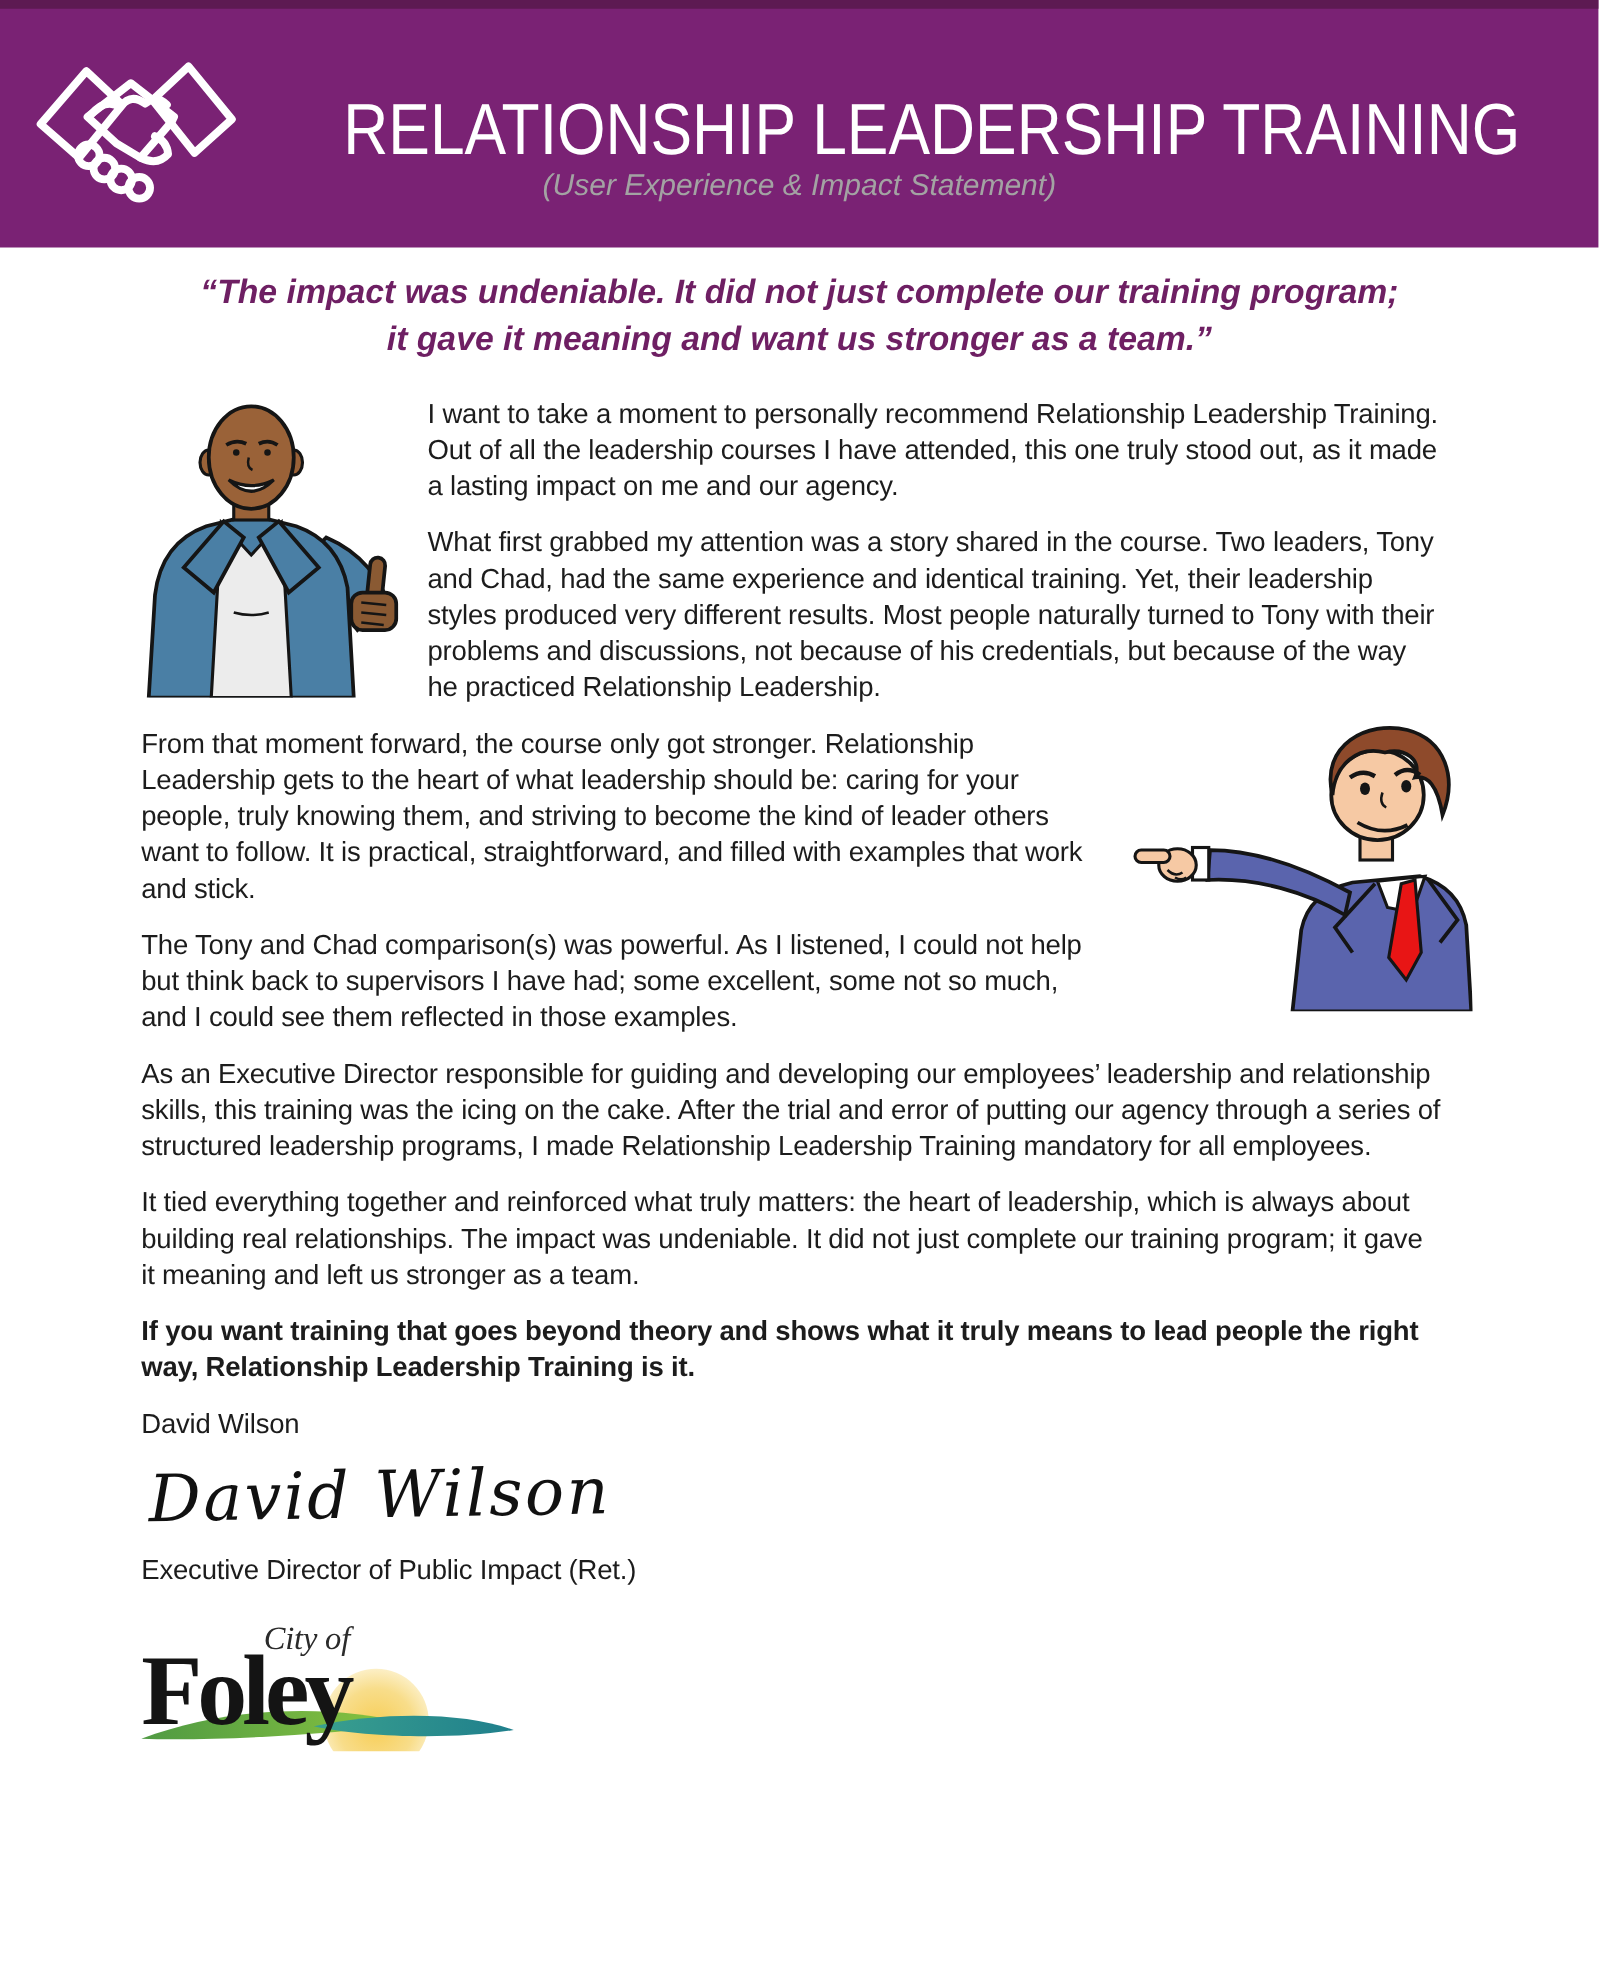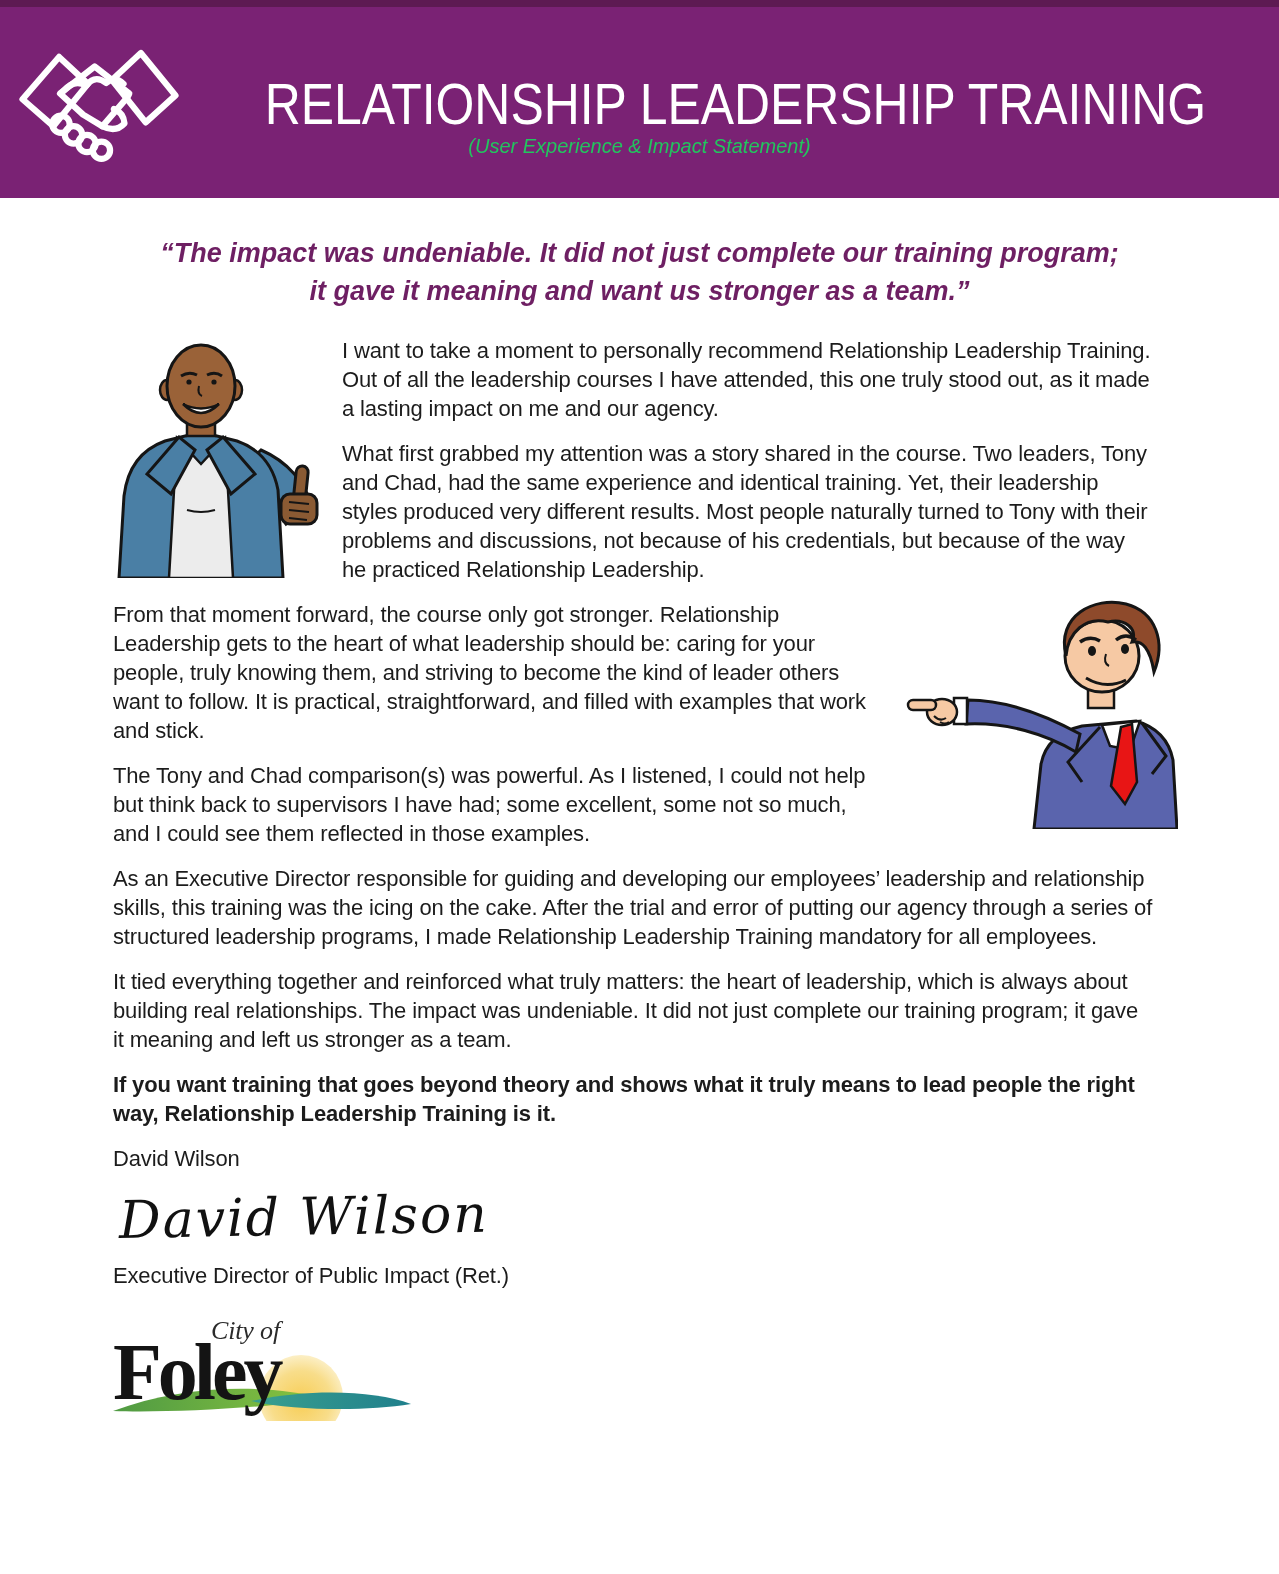--- a/index.html
+++ b/index.html
@@ -13,45 +13,45 @@
   }
   
   .banner{
     position:relative;
     height:198px;
     background:#7a2274;
     border-top:7px solid #5d1a52;
     box-sizing:border-box;
     display:flex;
     align-items:center;
-    padding:0 28px 0 10px;
+    padding:0 28px 0 20px;
   }
   .banner .hs-wrap{width:178px;height:148px;flex:0 0 auto;margin-top:6px;}
   .title-block{flex:1;text-align:center;padding-top:2px;}
   .doc-title{
     display:inline-block;
     color:#ffffff;
     font-size:58px;
     line-height:62px;
     font-weight:400;
     white-space:nowrap;
     transform:scaleX(.86);
     transform-origin:center;
     letter-spacing:0px;
   }
   .doc-subtitle{
     position:absolute;left:0;right:0;top:128px;
     text-align:center;
-    color:#22c55e;
+    color:#a3a3a3;
     font-style:italic;
-    font-size:20px;
+    font-size:24px;
   }
   
   .quote{
-    margin:36px auto 26px;
+    margin:16px auto 26px;
     width:1120px;
     text-align:center;
     color:#6e1f63;
     font-weight:bold;
     font-style:italic;
     font-size:27px;
     line-height:38px;
   }
   
   .content{

